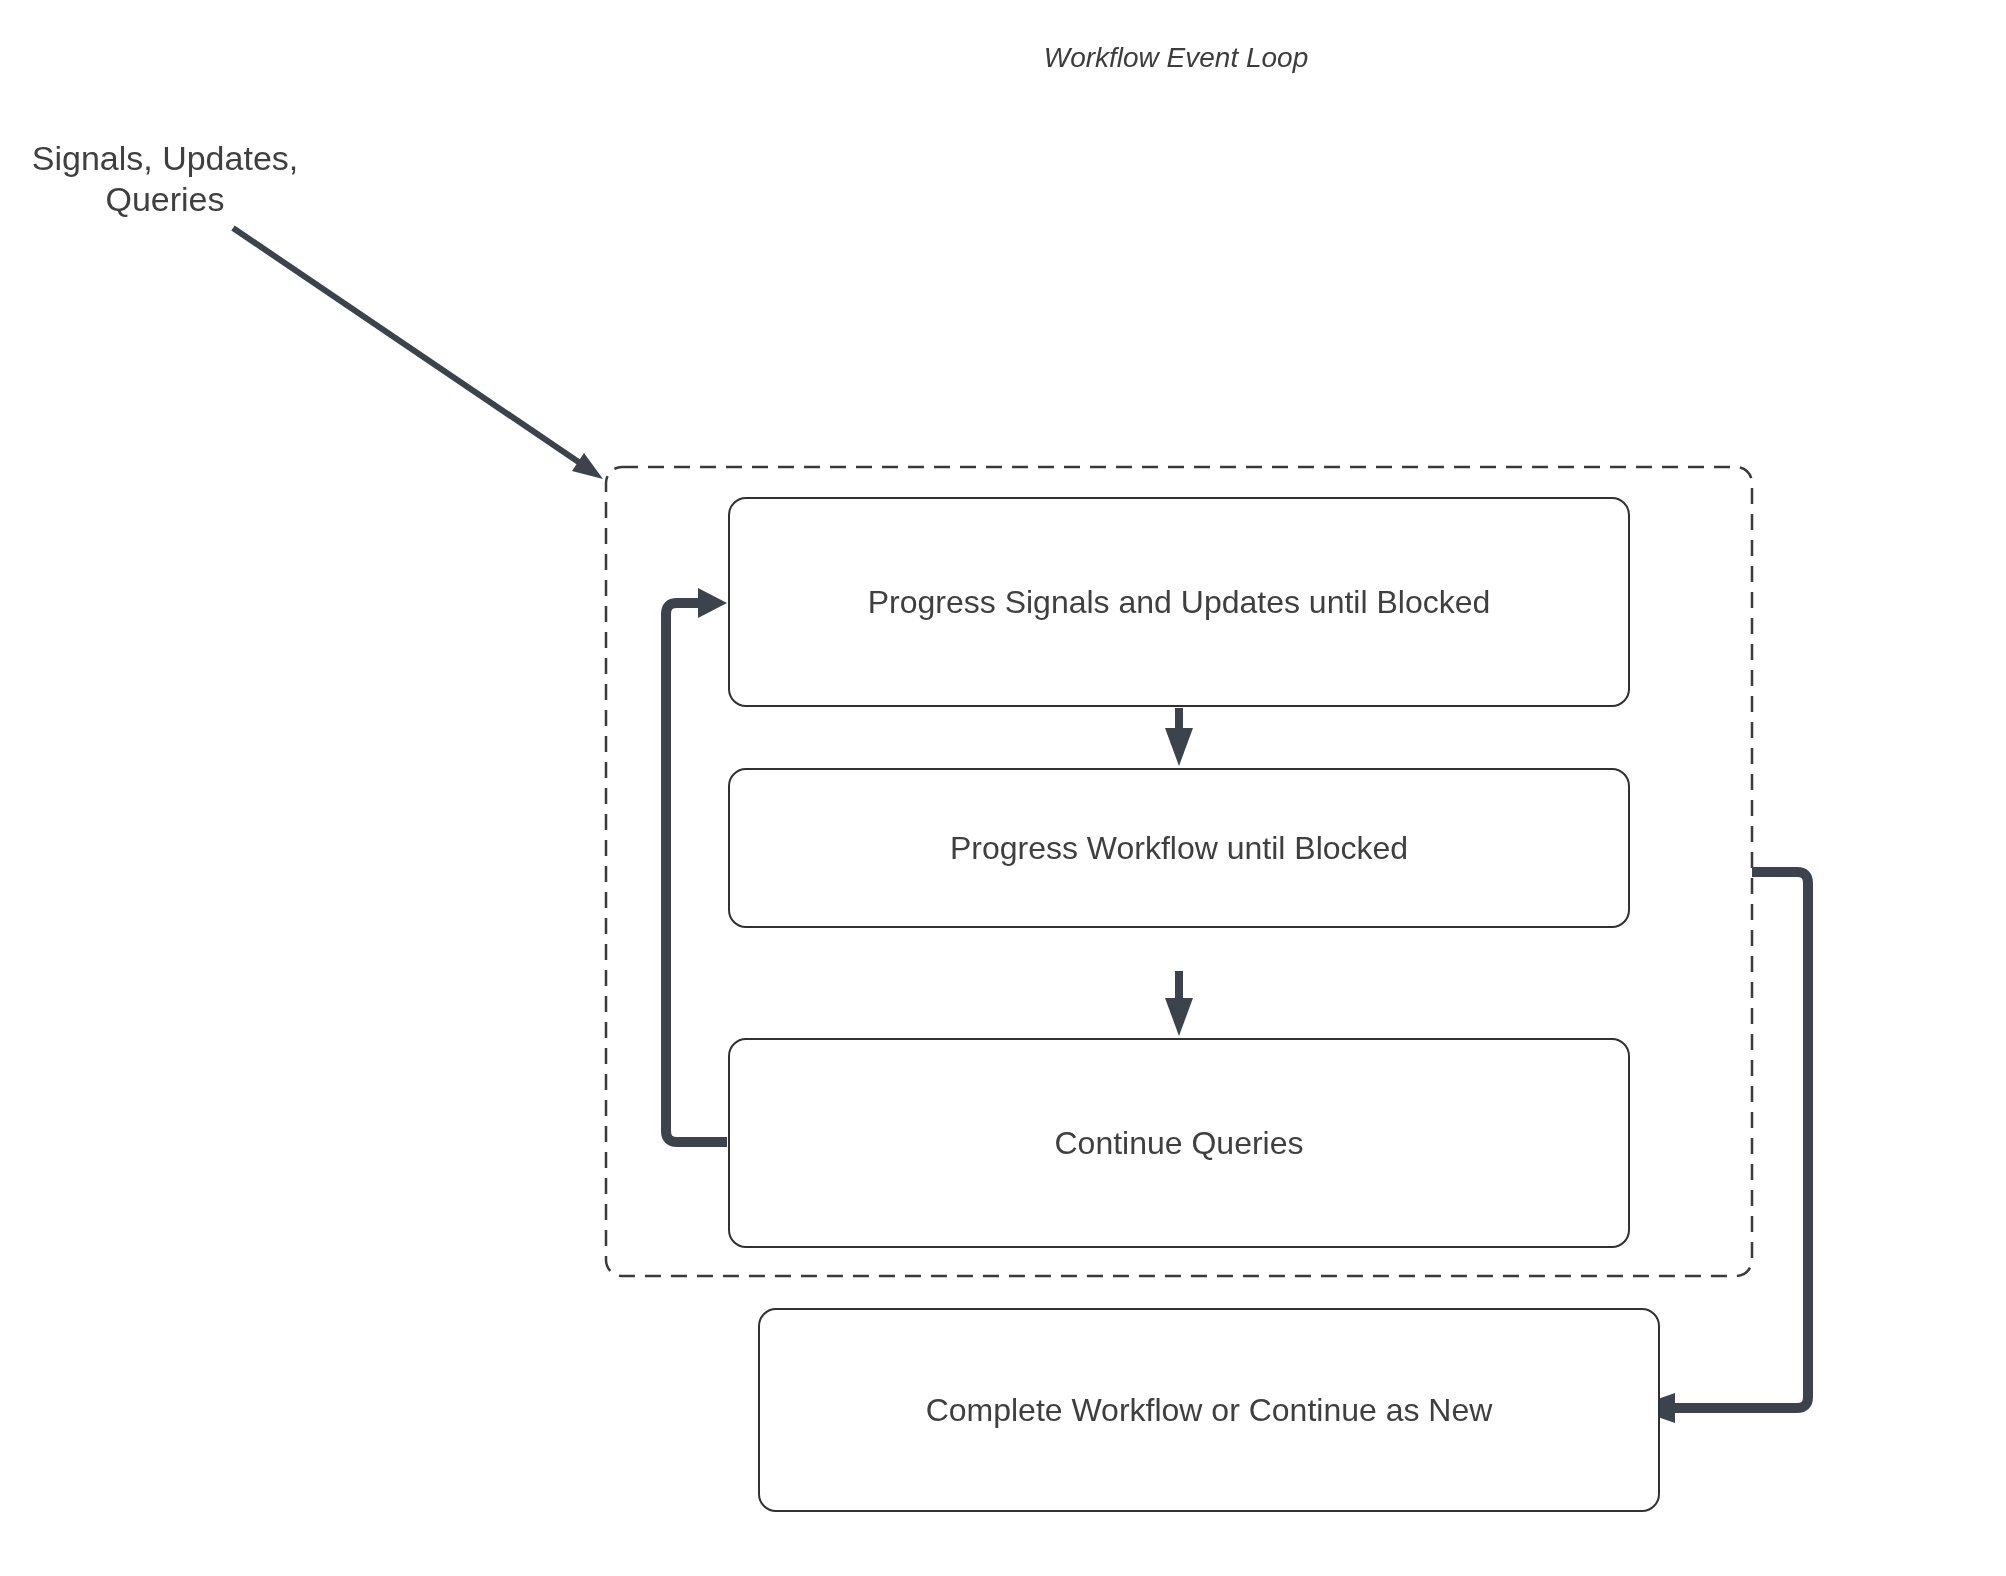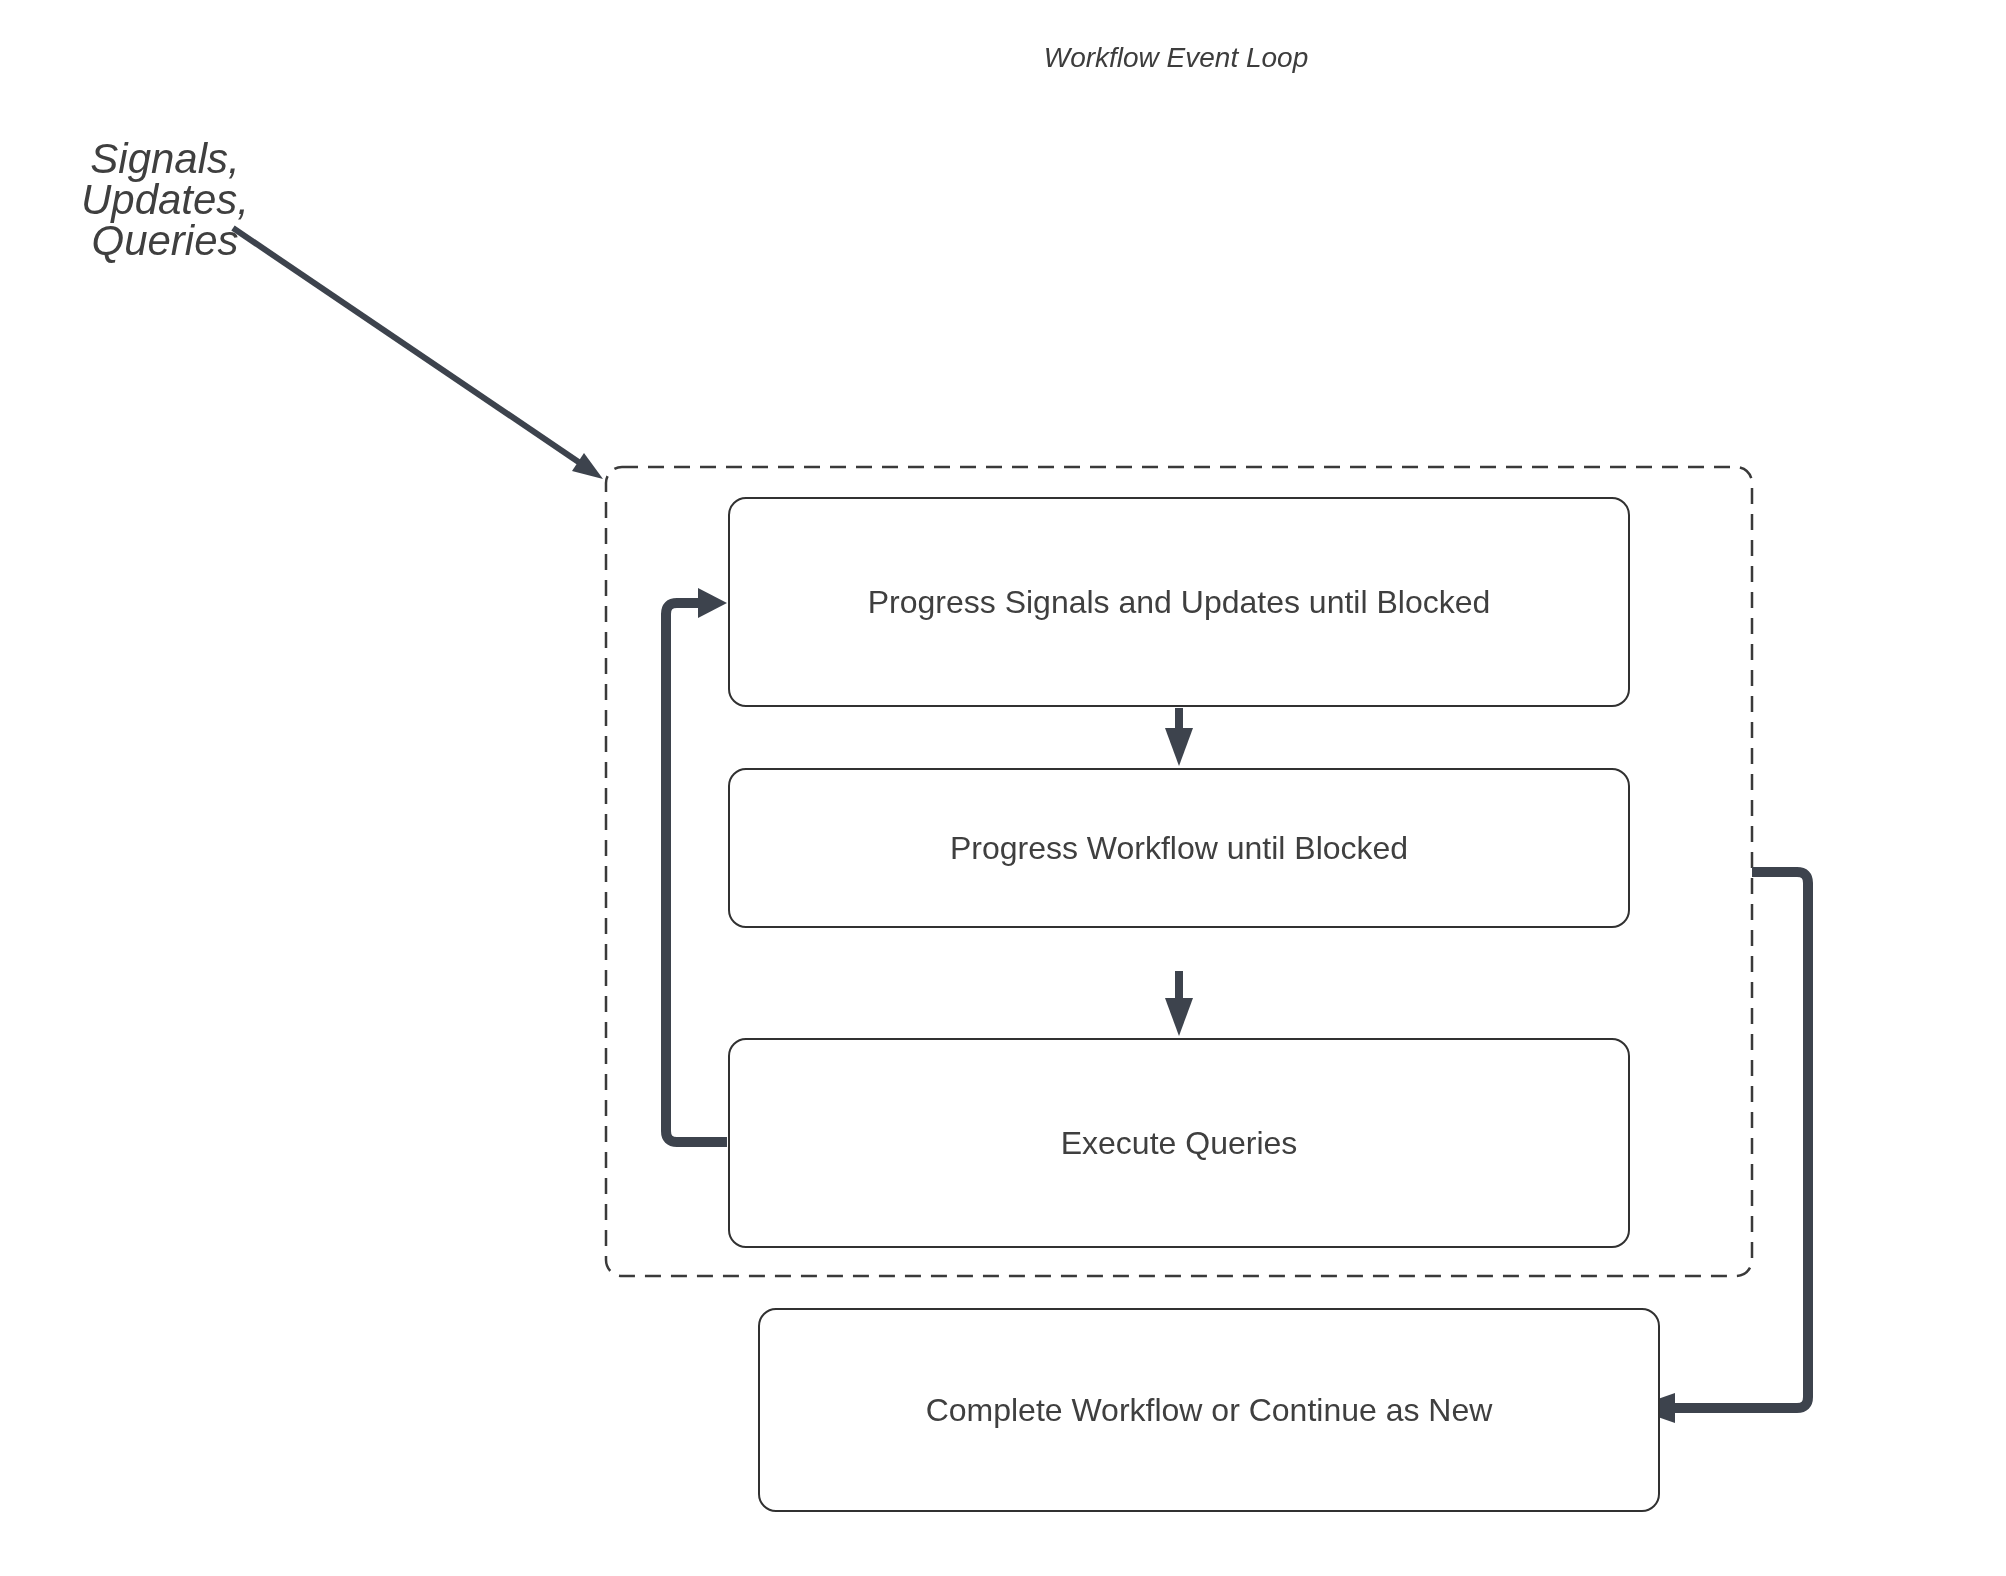--- a/index.html
+++ b/index.html
@@ -22,25 +22,24 @@
     font-style: italic;
     line-height: 44px;
     color: #3d3d3d;
   }
   .external-label {
     position: absolute;
     left: 20px;
     top: 138px;
     width: 290px;
     text-align: center;
-    font-size: 42px;
+    font-size: 34px;
     line-height: 41px;
     white-space: pre-line;
     color: #3f3f3f;
-    font-style: italic;
   }
   .node {
     position: absolute;
     left: 728px;
     width: 902px;
     box-sizing: border-box;
     border: 2px solid #313131;
     border-radius: 18px;
     background: #ffffff;
     display: flex;
@@ -97,20 +96,20 @@
 
   <div class="node node-progress-signals">
     <span>Progress Signals and Updates until Blocked</span>
   </div>
 
   <div class="node node-progress-workflow">
     <span>Progress Workflow until Blocked</span>
   </div>
 
   <div class="node node-execute-queries">
-    <span>Execute Queries</span>
+    <span>Continue Queries</span>
   </div>
 
   <div class="node node-complete">
     <span>Complete Workflow or Continue as New</span>
   </div>
 
 </div>
 
 </body></html>

